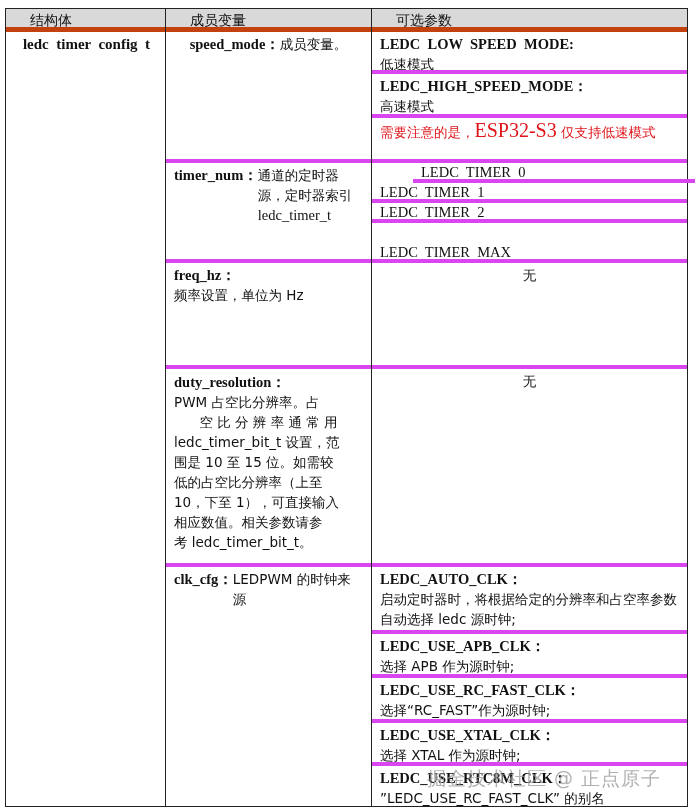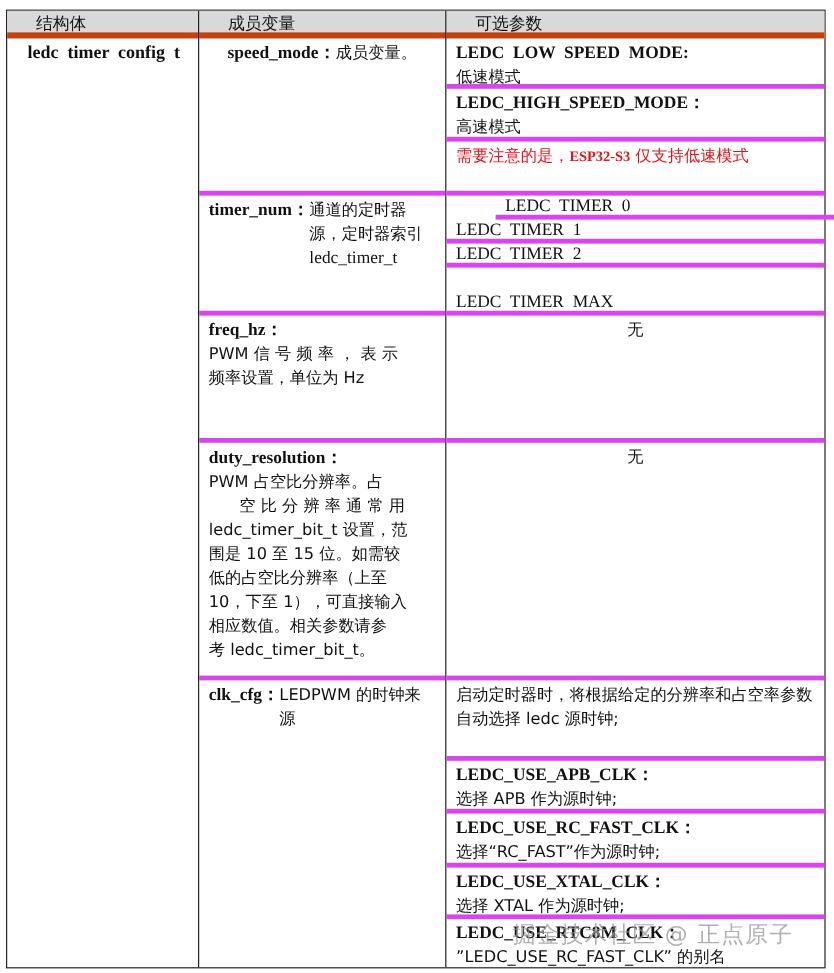--- a/index.html
+++ b/index.html
@@ -40,21 +40,20 @@
   <div class="cell mid" style="left:160px;top:23px;width:205px;height:131px;">
     <div class="b">speed_mode：</div>
     <div class="cjk">成员变量。</div>
   </div>
   <div class="cell mid" style="left:160px;top:154px;width:205px;height:100px;">
     <div class="b">timer_num：</div>
     <div class="cjk"><span>通道的定时器源，定时器索引 </span><span style="font-family:'Liberation Serif',serif;font-size:14.5px;">ledc_timer_t</span></div>
   </div>
   <div class="cell" style="left:160px;top:254px;width:205px;height:106px;">
     <div class="b">freq_hz：</div>
-    <div class="cjk" style="white-space:pre;">PWM 信 号 频 率 ， 表 示</div>
     <div class="cjk">频率设置，单位为 Hz</div>
   </div>
   <div class="cell" style="left:160px;top:360px;width:205px;height:198px;padding-top:3px;">
     <div class="b">duty_resolution：</div>
     <div class="cjk" style="white-space:pre;">PWM 占空比分辨率。占</div>
     <div class="cjk" style="white-space:pre;text-align:center;">空 比 分 辨 率 通 常 用</div>
     <div class="cjk">ledc_timer_bit_t 设置，范</div>
     <div class="cjk">围是 10 至 15 位。如需较</div>
     <div class="cjk">低的占空比分辨率（上至</div>
     <div class="cjk">10，下至 1），可直接输入</div>
@@ -68,37 +67,38 @@
 
   <div class="cell" style="left:366px;top:23px;width:315px;height:42px;">
     <div class="b" style="white-space:pre;">LEDC  LOW  SPEED  MODE:</div>
     <div class="cjk">低速模式</div>
   </div>
   <div class="cell" style="left:366px;top:65px;width:315px;height:44px;">
     <div class="b">LEDC_HIGH_SPEED_MODE：</div>
     <div class="cjk">高速模式</div>
   </div>
   <div class="cell red cjk" style="left:366px;top:109px;width:315px;height:45px;line-height:21px;">
-    <span>需要注意的是，</span><span style="font-family:'Liberation Serif',serif;font-weight:bold;font-size:12px;">ESP32-S3</span><span> 仅支持低速模式</span>
+    <span>需要注意的是，</span><span style="font-family:'Liberation Serif',serif;font-weight:normal;font-size:20px;">ESP32-S3</span><span> 仅支持低速模式</span>
   </div>
 
   <div class="cell" style="left:366px;top:154px;width:315px;height:20px;padding-top:0;line-height:19px;white-space:pre;margin-left:41px;">LEDC  TIMER  0</div>
   <div class="cell" style="left:366px;top:174px;width:315px;height:20px;padding-top:0;line-height:19px;white-space:pre;">LEDC  TIMER  1</div>
   <div class="cell" style="left:366px;top:194px;width:315px;height:20px;padding-top:0;line-height:19px;white-space:pre;">LEDC  TIMER  2</div>
   <div class="cell" style="left:366px;top:234px;width:315px;height:20px;padding-top:0;line-height:19px;white-space:pre;">LEDC  TIMER  MAX</div>
 
   <div class="cell mid cjk" style="left:366px;top:254px;width:315px;height:106px;">
     <span>无</span>
   </div>
 
   <div class="cell mid cjk" style="left:366px;top:360px;width:315px;height:198px;">
     <span>无</span>
   </div>
 
   <div class="cell" style="left:366px;top:558px;width:315px;height:67px;">
+    <div class="b">LEDC_AUTO_CLK：</div>
     <div class="cjk">启动定时器时，将根据给定的分辨率和占空率参数自动选择 ledc 源时钟;</div>
   </div>
   <div class="cell" style="left:366px;top:625px;width:315px;height:44px;">
     <div class="b">LEDC_USE_APB_CLK：</div>
     <div class="cjk">选择 APB 作为源时钟;</div>
   </div>
   <div class="cell" style="left:366px;top:669px;width:315px;height:45px;">
     <div class="b">LEDC_USE_RC_FAST_CLK：</div>
     <div class="cjk">选择“RC_FAST”作为源时钟;</div>
   </div>

